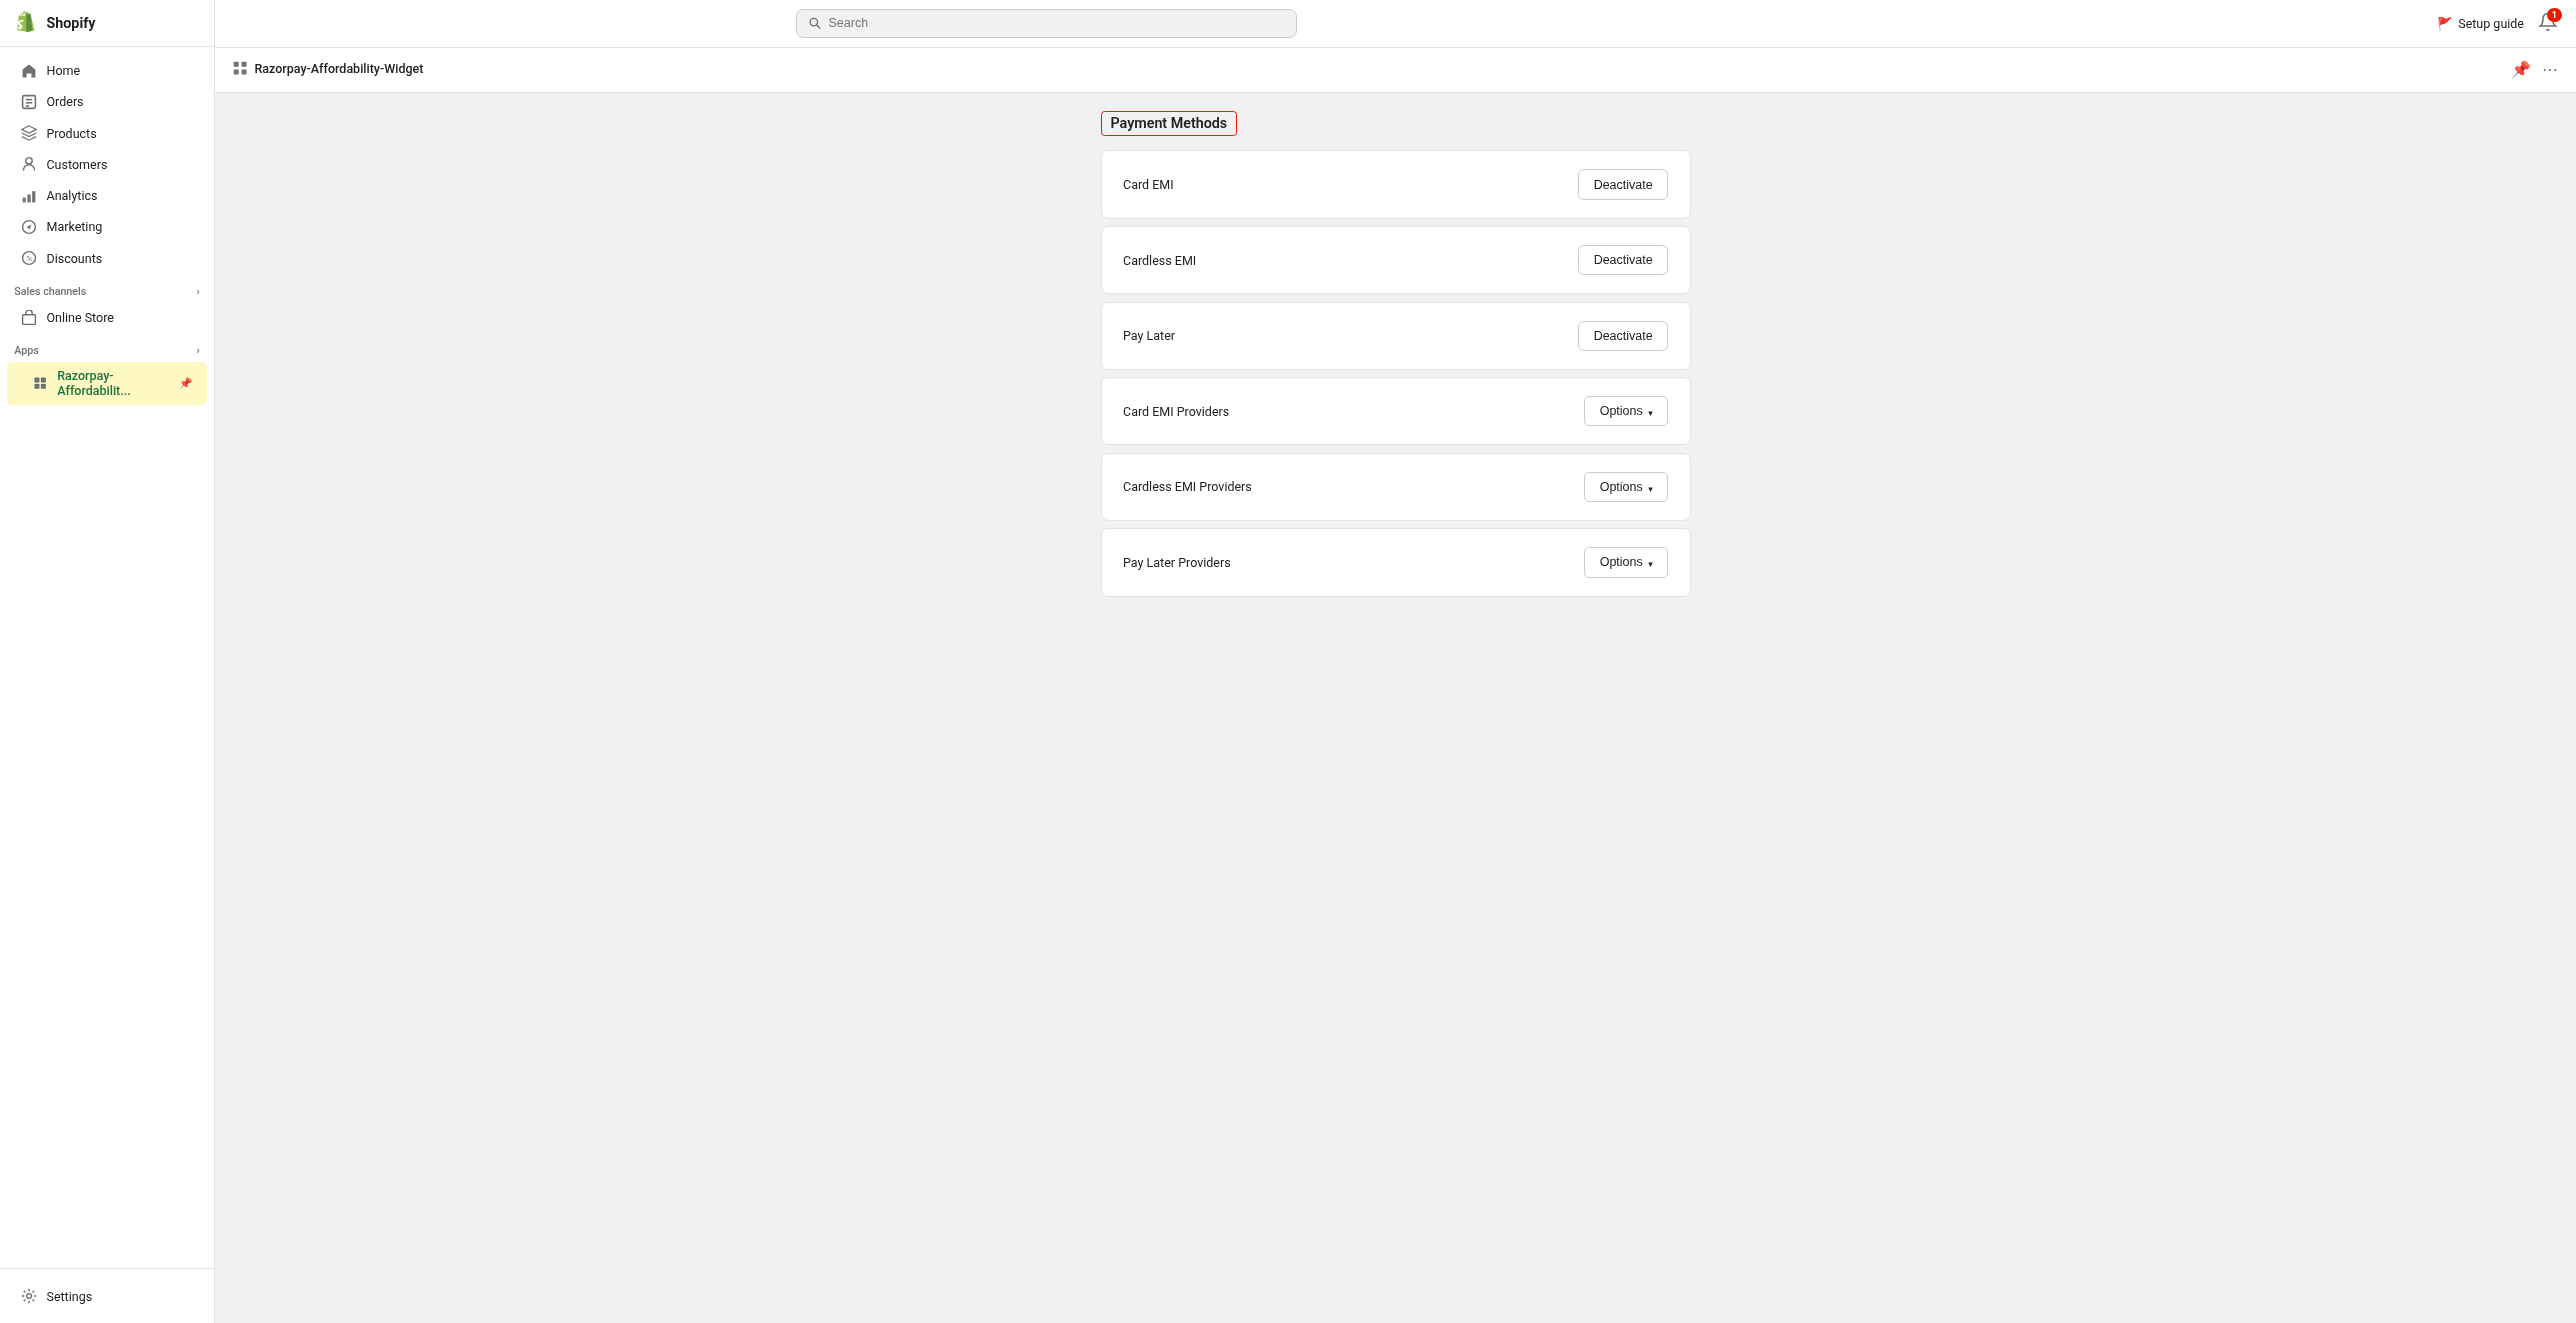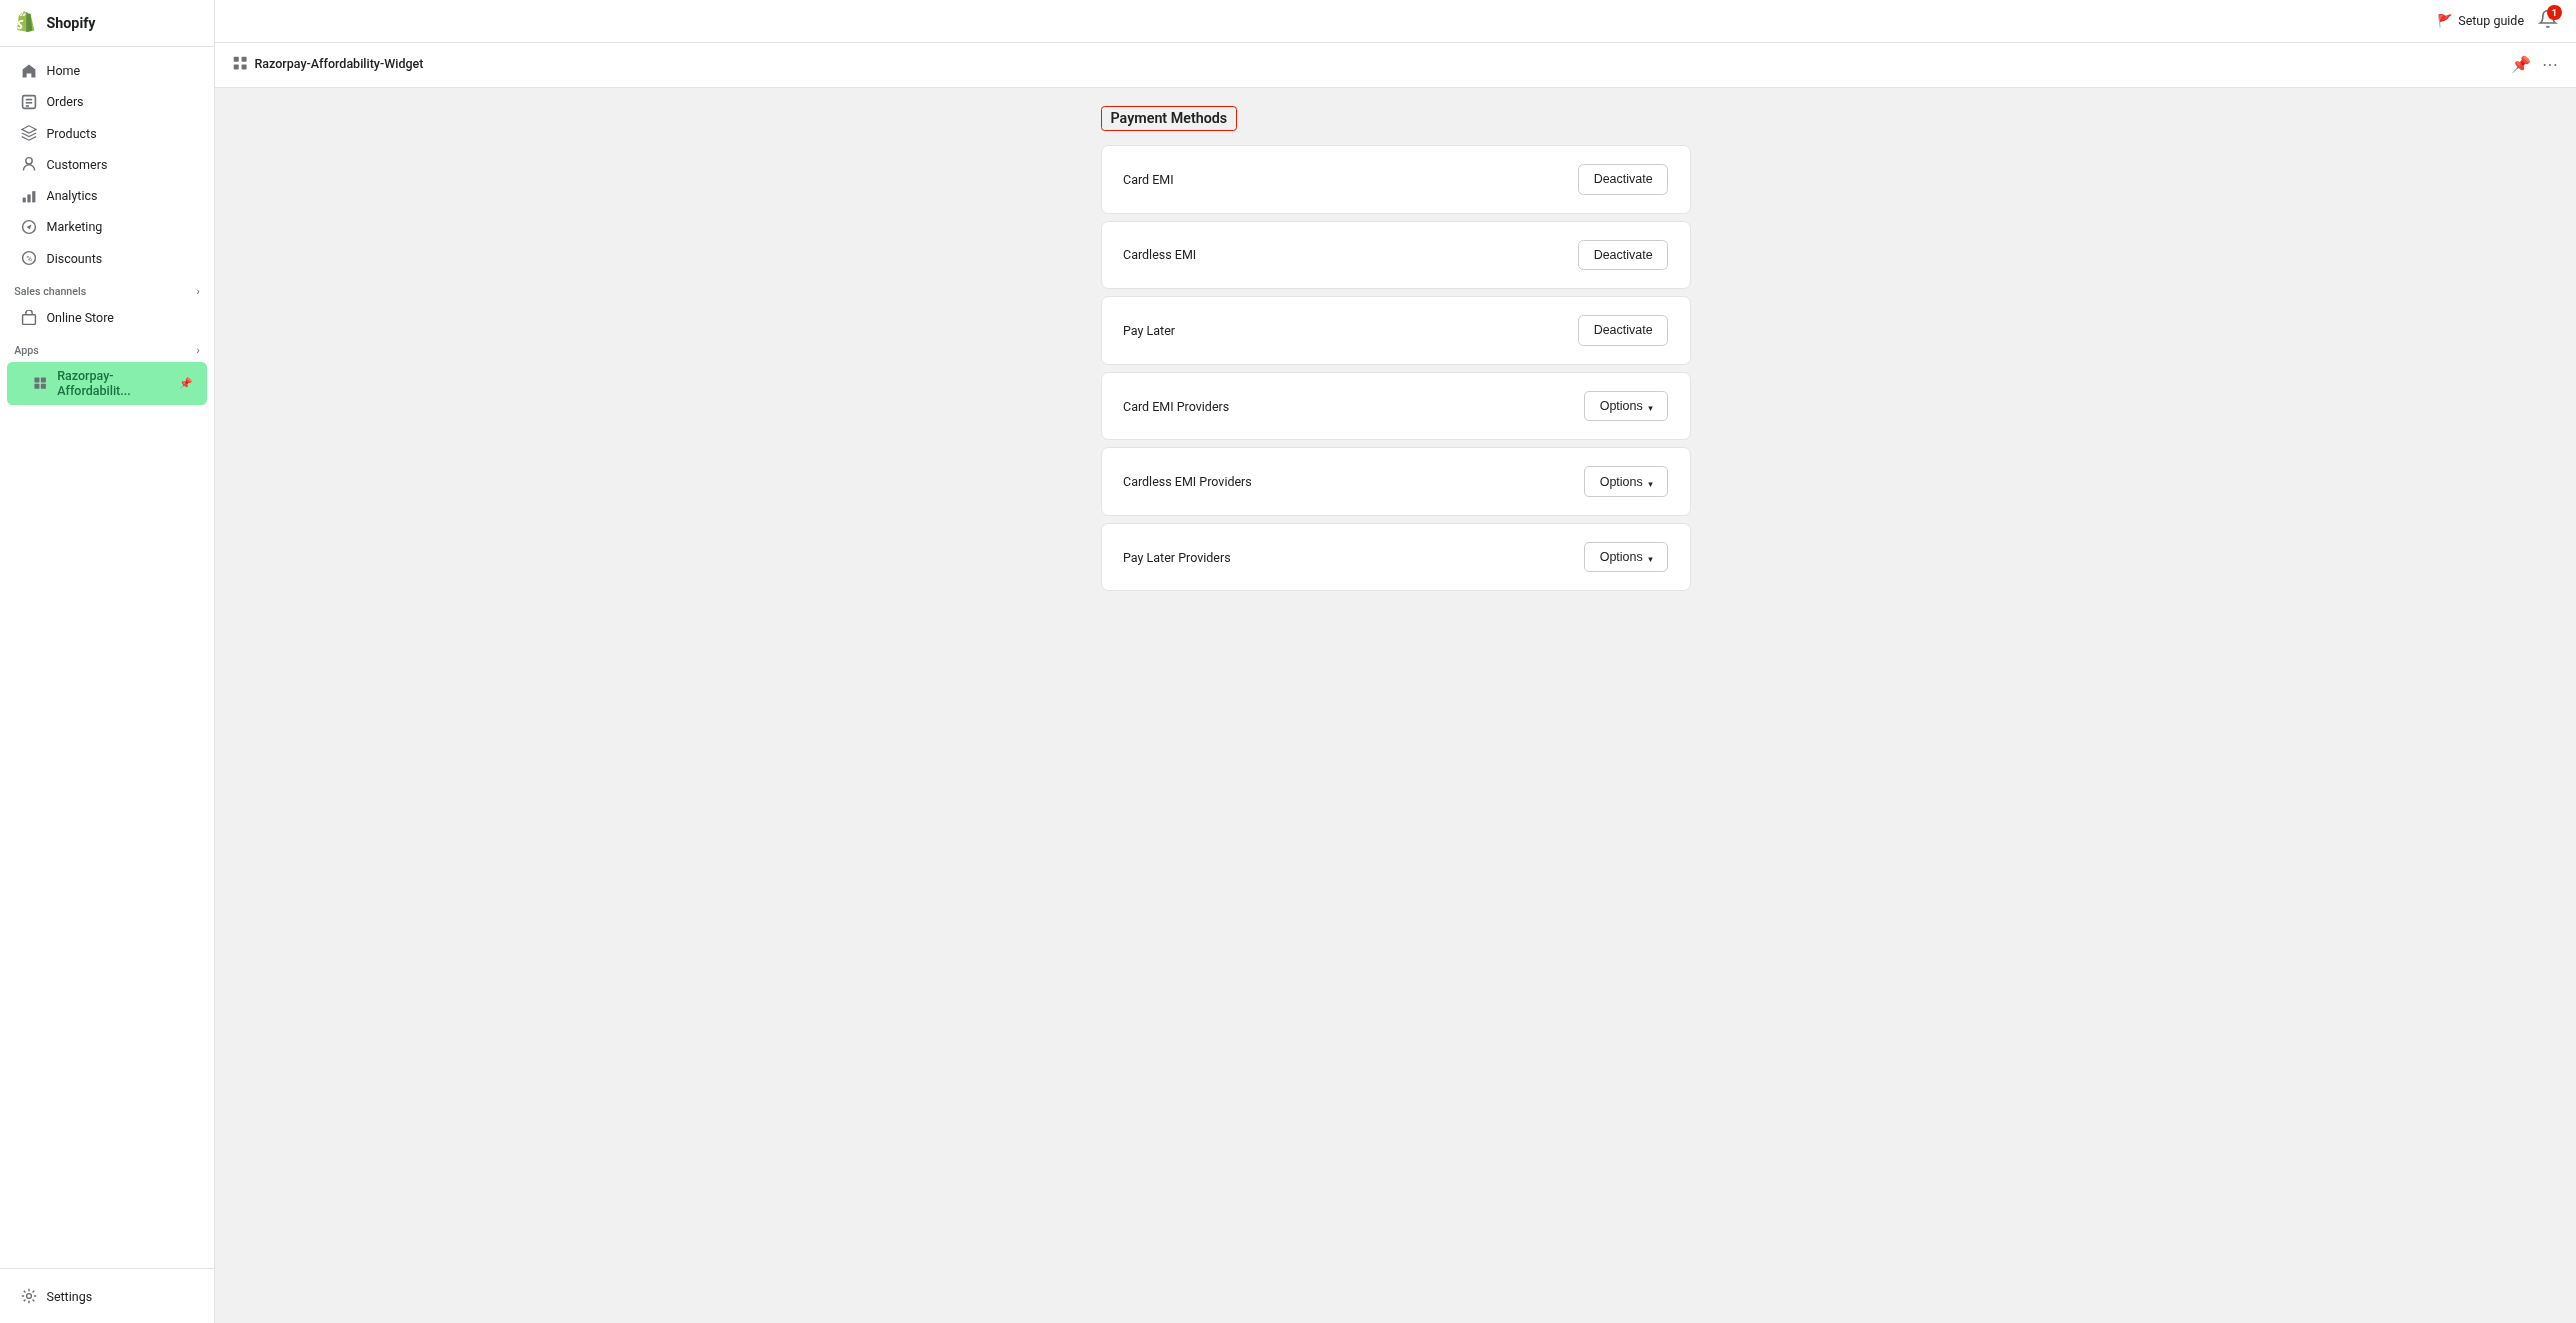--- a/index.html
+++ b/index.html
@@ -12,21 +12,21 @@
     .sidebar { width: 215px; background: #fff; border-right: 0.9px solid #e1e3e5; display: flex; flex-direction: column; overflow-y: auto; flex-shrink: 0; }
     .sidebar-header { padding: 10.7px 14.3px; display: flex; align-items: center; gap: 7.2px; border-bottom: 0.9px solid #e1e3e5; }
     .shopify-logo { display: flex; align-items: center; gap: 7.2px; font-weight: 700; font-size: 14.3px; color: #202223; }
     .shopify-logo-icon { width: 25px; height: 25px; }
     .sidebar-nav { padding: 7.2px 0; flex: 1; }
     .nav-item { display: flex; align-items: center; gap: 9px; padding: 7.2px 14.3px; cursor: pointer; border-radius: 5.4px; margin: 0.9px 7.2px; color: #202223; text-decoration: none; font-size: 12.5px; }
     .nav-icon { width: 16px; height: 16px; display: flex; align-items: center; justify-content: center; color: #6d7175; flex-shrink: 0; }
     .section-label { font-size: 10.7px; color: #6d7175; padding: 10.7px 14.3px 3.6px; font-weight: 500; display: flex; align-items: center; justify-content: space-between; }
     .chevron-icon { font-size: 10.7px; }
     .sub-nav-item { display: flex; align-items: center; gap: 9px; padding: 6.3px 14.3px 6.3px 25px; cursor: pointer; border-radius: 5.4px; margin: 0.9px 7.2px; color: #202223; font-size: 12.5px; }
-    .sub-nav-item.active { background: #86efac; color: #1a7340; font-weight: 500; }
+    .sub-nav-item.active { background: #fef9c3; color: #1a7340; font-weight: 500; }
     .sidebar-footer { padding: 10.7px 0; border-top: 0.9px solid #e1e3e5; }
     .pin-icon { font-size: 10.7px; color: #6d7175; }
 
     
     .main-content { flex: 1; display: flex; flex-direction: column; overflow: hidden; }
     .top-bar { background: #fff; border-bottom: 0.9px solid #e1e3e5; padding: 9px 18px; display: flex; align-items: center; gap: 14.3px; }
     .search-bar { flex: 1; max-width: 501px; display: flex; align-items: center; gap: 7.2px; background: #f1f1f1; border: 0.9px solid #c9cccf; border-radius: 7.2px; padding: 6.3px 10.7px; margin: 0 auto; }
     .search-input { border: none; background: transparent; outline: none; font-size: 12.5px; color: #202223; width: 100%; }
     .top-bar-actions { margin-left: auto; display: flex; align-items: center; gap: 14.3px; }
     .setup-guide-btn { display: flex; align-items: center; gap: 5.4px; font-size: 12.5px; color: #202223; cursor: pointer; }
@@ -176,20 +176,27 @@
             </svg>
         </span>
         <span>Settings</span>
       </div>
     </div>
   </aside>
 
   <div class="main-content">
 
     <header class="top-bar">
+      <div class="search-bar">
+        <svg width="14.3" height="14.3" viewBox="0 0 20 20" fill="#6d7175">
+          <circle cx="8.5" cy="8.5" r="5.5" fill="none" stroke="#6d7175" stroke-width="2"></circle>
+          <line x1="12.5" y1="12.5" x2="18" y2="18" stroke="#6d7175" stroke-width="2"></line>
+        </svg>
+        <input class="search-input" type="text" placeholder="Search" style="">
+      </div>
       <div class="top-bar-actions">
         <div class="setup-guide-btn">
           <span>🚩</span>
           <span>Setup guide</span>
         </div>
         <div class="notification-btn">
           <svg width="19.7" height="19.7" viewBox="0 0 24 24" fill="none" stroke="#6d7175" stroke-width="2">
             <path d="M18 8A6 6 0 0 0 6 8c0 7-3 9-3 9h18s-3-2-3-9"></path>
             <path d="M13.73 21a2 2 0 0 1-3.46 0"></path>
           </svg>

